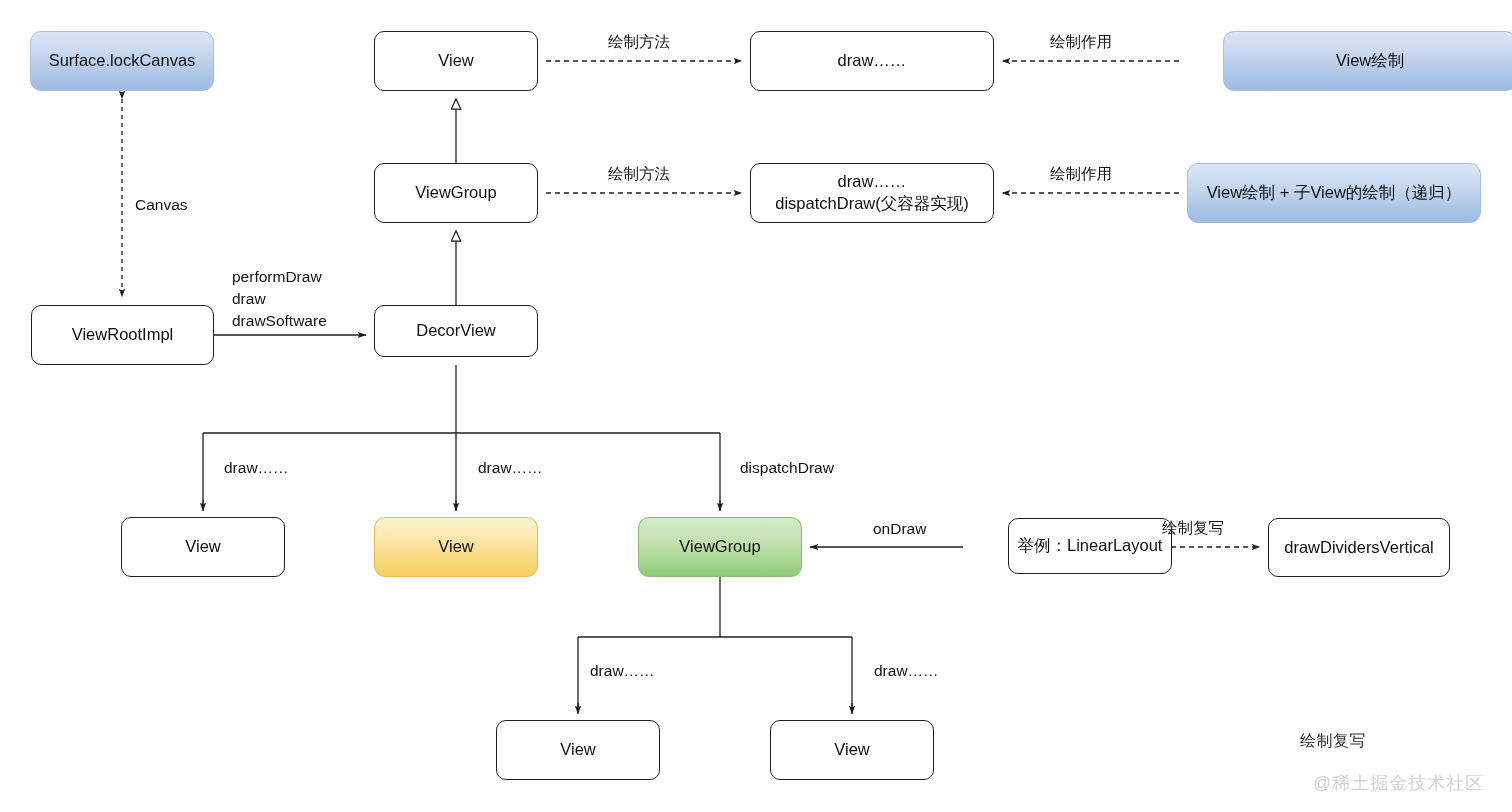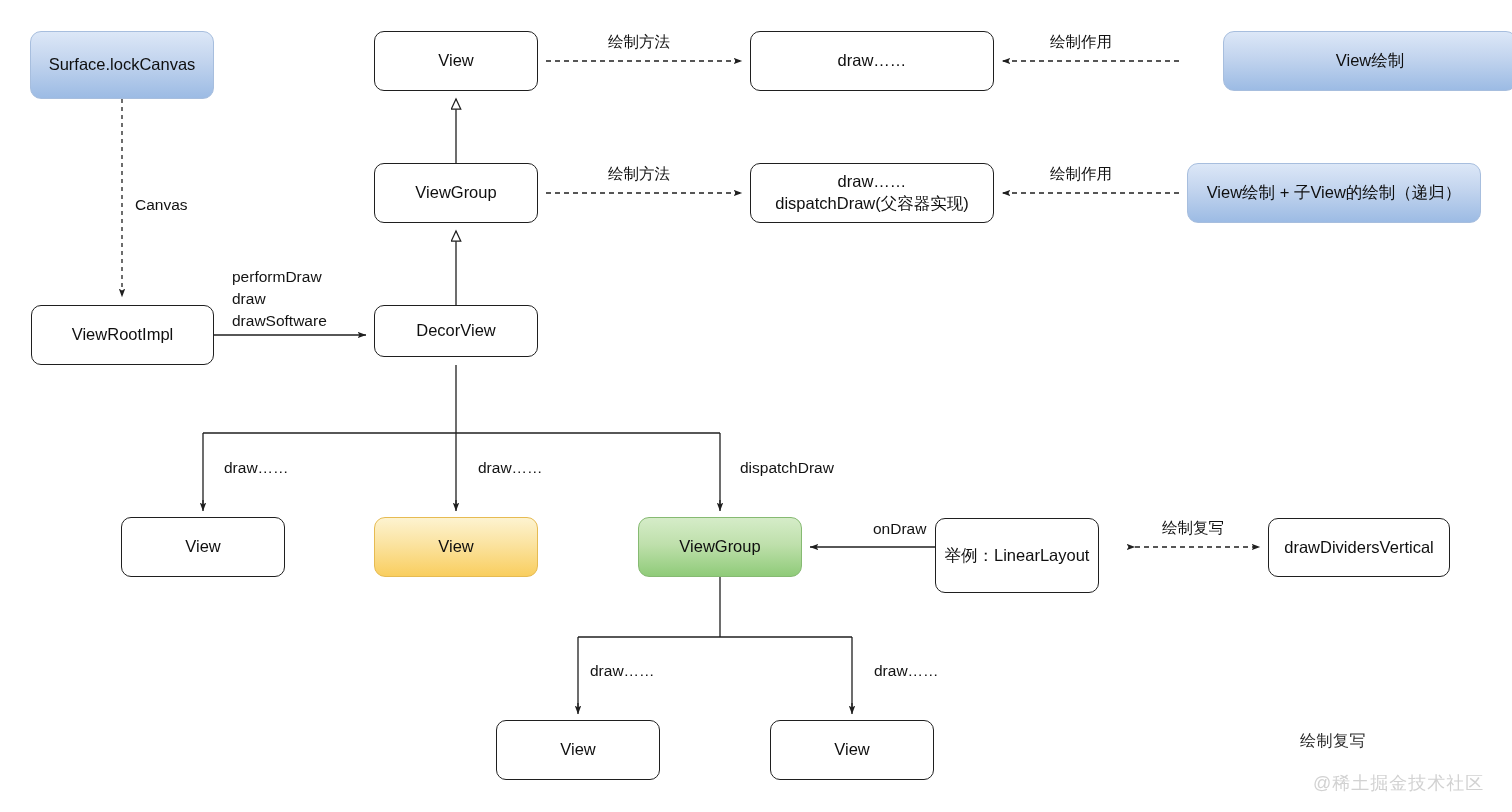--- a/index.html
+++ b/index.html
@@ -127,21 +127,21 @@
     <g fill="none" stroke="#1f1f1f" stroke-width="1.3">
       <path d="M720,577 L720,637"></path>
       <path d="M578,637 L852,637"></path>
       <path d="M578,637 L578,712"></path>
       <path d="M852,637 L852,712"></path>
     </g>
     <line x1="578" y1="703" x2="578" y2="714" stroke="#1f1f1f" stroke-width="1.3" marker-end="url(#arrowSolid)"></line>
     <line x1="852" y1="703" x2="852" y2="714" stroke="#1f1f1f" stroke-width="1.3" marker-end="url(#arrowSolid)"></line>
   </svg>
 
-  <div class="node blue" style="left:30px;  top:31px;  width:184px; height:68px;">
+  <div class="node blue" style="left:30px;  top:31px;  width:184px; height:60px;">
       <span>Surface.lockCanvas</span>
     </div>
   <div class="node" style="left:374px; top:31px;  width:164px; height:60px;">
       <span>View</span>
     </div>
   <div class="node" style="left:750px; top:31px;  width:244px; height:60px;">
       <span>draw……</span>
     </div>
   <div class="node blue" style="left:1187px;top:31px;  width:294px; height:60px;margin-left:36px;">
       <span>View绘制</span>
@@ -167,21 +167,21 @@
 
   <div class="node" style="left:121px; top:517px; width:164px; height:60px;">
       <span>View</span>
     </div>
   <div class="node yellow" style="left:374px; top:517px; width:164px; height:60px;">
       <span>View</span>
     </div>
   <div class="node green" style="left:638px; top:517px; width:164px; height:60px;">
       <span>ViewGroup</span>
     </div>
-  <div class="node" style="left:935px; top:518px; width:164px; height:75px;">
+  <div class="node" style="left:1008px; top:518px; width:164px; height:56px;">
       <span>举例：LinearLayout</span>
     </div>
   <div class="node" style="left:1268px;top:518px; width:182px; height:59px;">
       <span>drawDividersVertical</span>
     </div>
 
   <div class="node" style="left:496px; top:720px; width:164px; height:60px;">
       <span>View</span>
     </div>
   <div class="node" style="left:770px; top:720px; width:164px; height:60px;">

